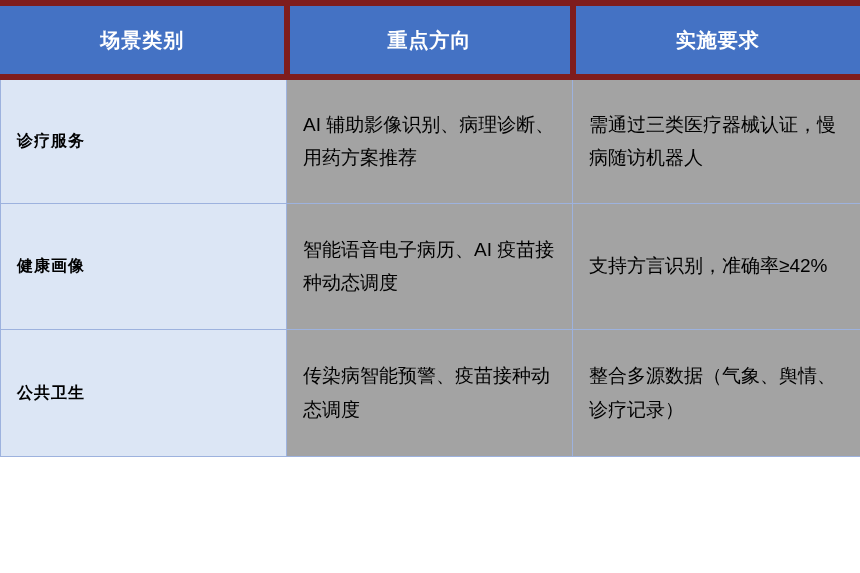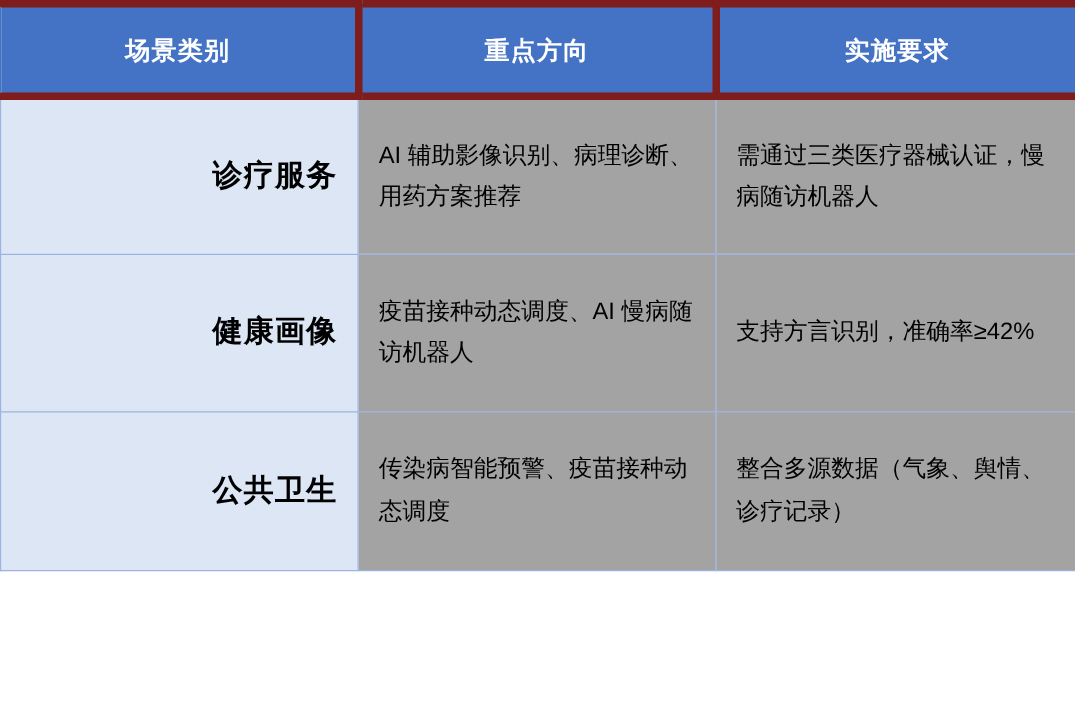--- a/index.html
+++ b/index.html
@@ -47,22 +47,22 @@
     font-size: 19px;
     line-height: 1.75;
     color: #000000;
     vertical-align: middle;
     padding: 14px 16px;
     box-sizing: border-box;
   }
   tbody td.cat {
     background: #dce6f5;
     font-weight: bold;
-    text-align: right;
-    font-size: 24px;
+    text-align: left;
+    font-size: 16px;
     letter-spacing: 1px;
   }
   tbody td.body-cell {
     background: #a3a3a3;
     text-align: left;
   }
   tbody tr { height: 126px; }
   tbody tr:last-child { height: 127px; }
 </style>
 </head>
@@ -83,21 +83,21 @@
       </tr>
     </thead>
     <tbody>
       <tr>
         <td class="cat">诊疗服务</td>
         <td class="body-cell">AI 辅助影像识别、病理诊断、用药方案推荐</td>
         <td class="body-cell">需通过三类医疗器械认证，慢病随访机器人</td>
       </tr>
       <tr>
         <td class="cat">健康画像</td>
-        <td class="body-cell">疫苗接种动态调度、AI 慢病随访机器人</td>
+        <td class="body-cell">智能语音电子病历、AI 疫苗接种动态调度</td>
         <td class="body-cell">支持方言识别，准确率≥42%</td>
       </tr>
       <tr>
         <td class="cat">公共卫生</td>
         <td class="body-cell">传染病智能预警、疫苗接种动态调度</td>
         <td class="body-cell">整合多源数据（气象、舆情、诊疗记录）</td>
       </tr>
     </tbody>
   </table>
 </div>

